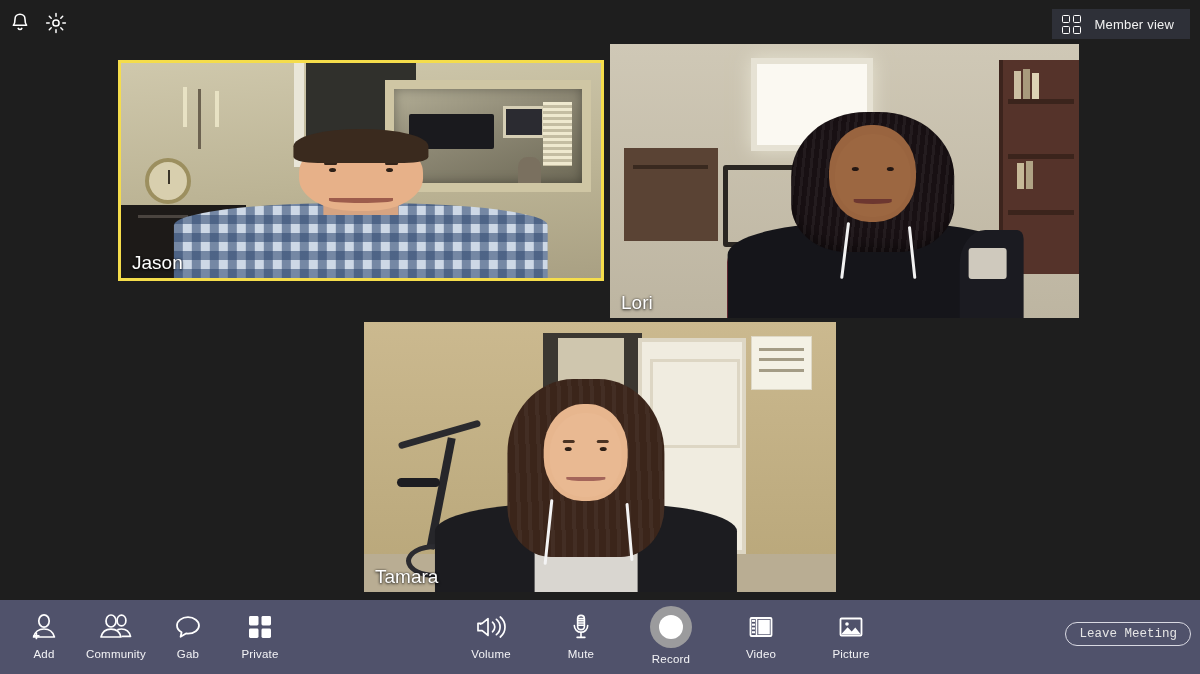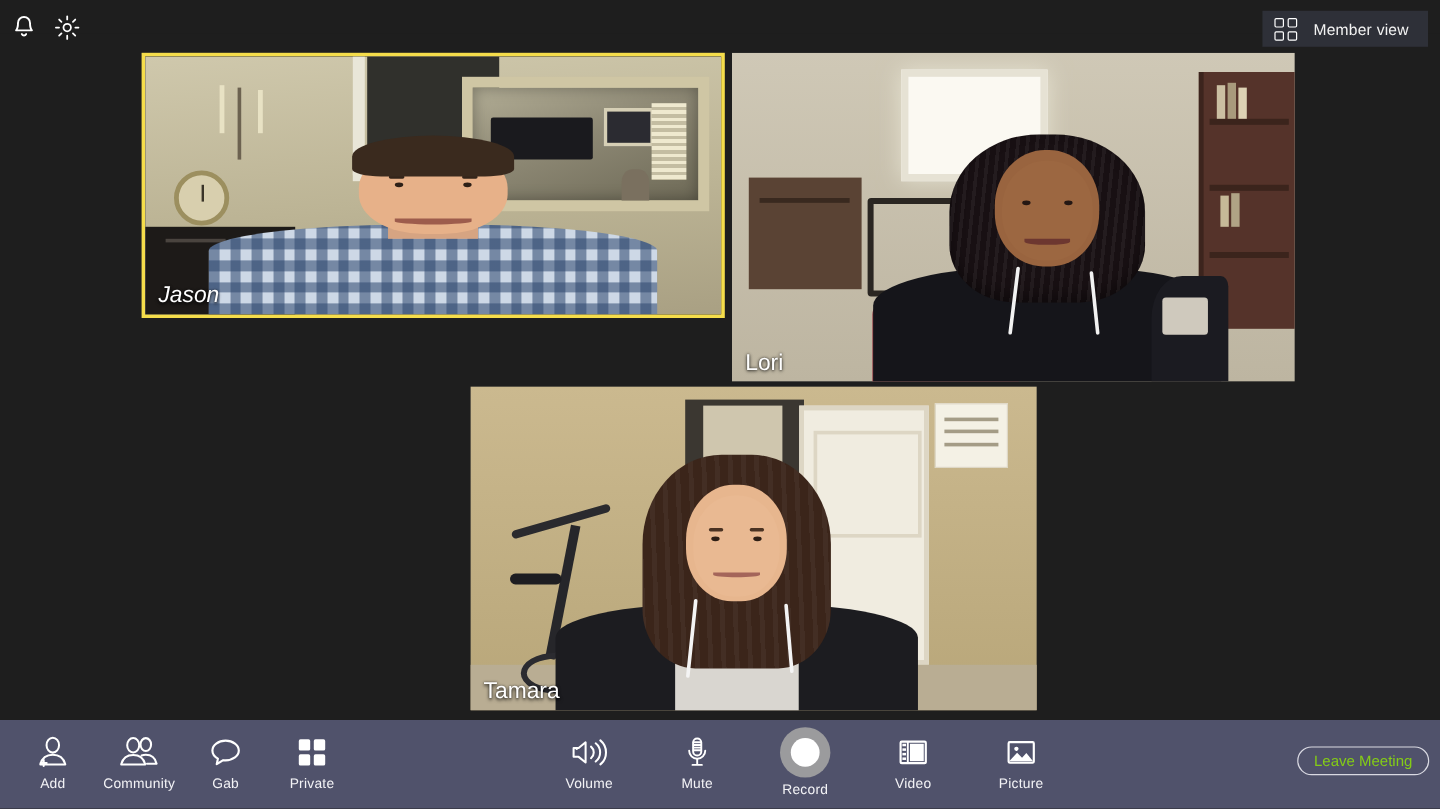--- a/index.html
+++ b/index.html
@@ -221,23 +221,23 @@
   .rec-inner { width: 24px; height: 24px; border-radius: 50%; background: #ffffff; }
   .tb-item.record { padding-top: 6px; }
   .tb-item.record .ico { height: 42px; }
 
   .leave-btn {
     position: absolute; right: 9px; top: 22px;
     height: 24px;
     border: 1.5px solid #d9d9e2;
     border-radius: 12px;
     background: transparent;
-    color: #84cc16;
+    color: #e5e5e5;
     font-size: 12.5px;
-    font-family: Liberation Sans, sans-serif;
+    font-family: Liberation Mono, monospace;
     padding: 0 13px;
     cursor: pointer;
     white-space: nowrap;
   }
 </style>
 </head>
 <body>
 
 <div id="app">
 
@@ -265,21 +265,21 @@
           <i></i>
           <i></i>
       </span>
       <span class="label">Member view</span>
     </div>
 
   </div>
 
   <div class="stage">
 
-    <div class="tile active" style="left:118px; top:0px; width:486px; height:221px;font-style:italic;">
+    <div class="tile active" style="left:118px; top:16px; width:486px; height:221px;">
       <div class="scene">
         <div class="j-wall"></div>
         <div class="j-doorframe"></div>
         <div class="j-darkdoor"></div>
         <div class="j-doorframe2"></div>
         <div class="j-mirror">
           <div class="j-mirror-tv"></div>
           <div class="j-mirror-pic"></div>
           <div class="j-mirror-per"></div>
         </div>
@@ -337,21 +337,21 @@
             <div class="l-eye" style="right:22%; top:40%;"></div>
           </div>
           <div class="l-mouth"></div>
           <div class="l-cord" style="left:40%; bottom:18%; height:26%; transform:rotate(7deg);"></div>
           <div class="l-cord" style="right:36%; bottom:18%; height:24%; transform:rotate(-6deg);"></div>
         </div>
       </div>
       <div class="name">Lori</div>
     </div>
 
-    <div class="tile" style="left:364px; top:278px; width:472px; height:270px;margin-left:28px;">
+    <div class="tile" style="left:364px; top:278px; width:472px; height:270px;">
       <div class="scene">
         <div class="t-wall"></div>
         <div class="t-hall"></div>
         <div class="t-halllight"></div>
         <div class="t-hallfloor"></div>
         <div class="t-door"></div>
         <div class="t-knob"></div>
         <div class="t-paper">
             <i style="top:22%"></i>
             <i style="top:42%"></i>

